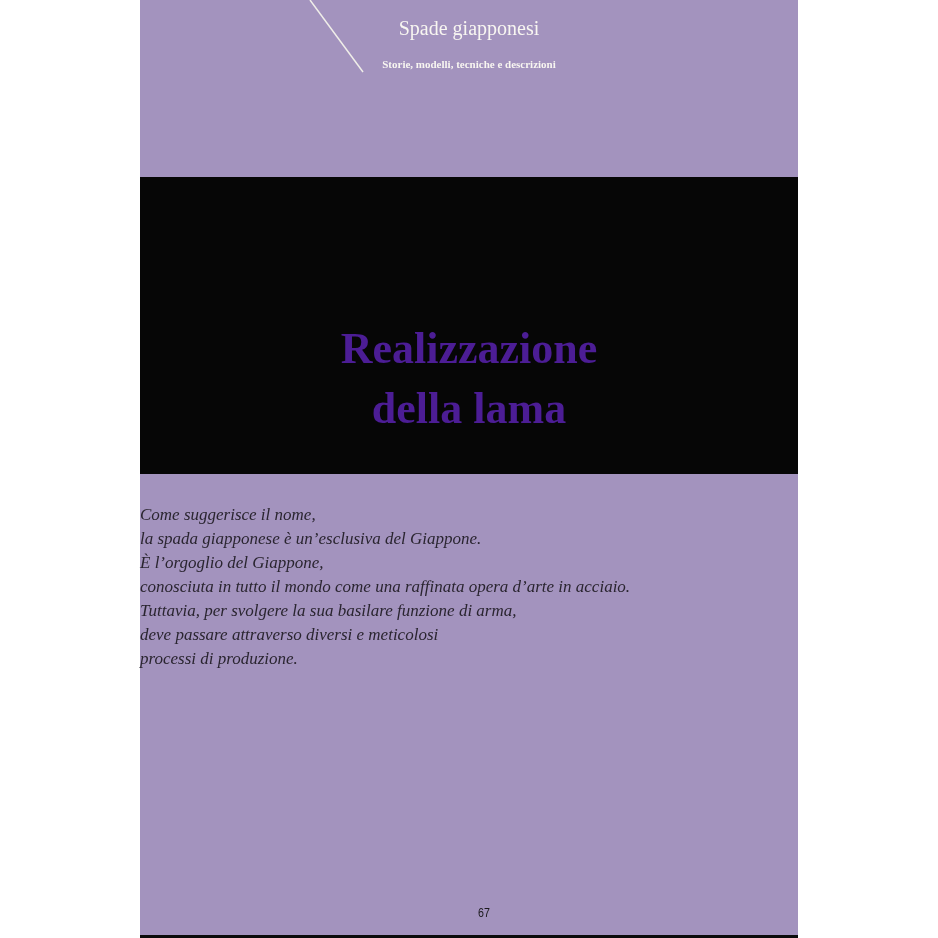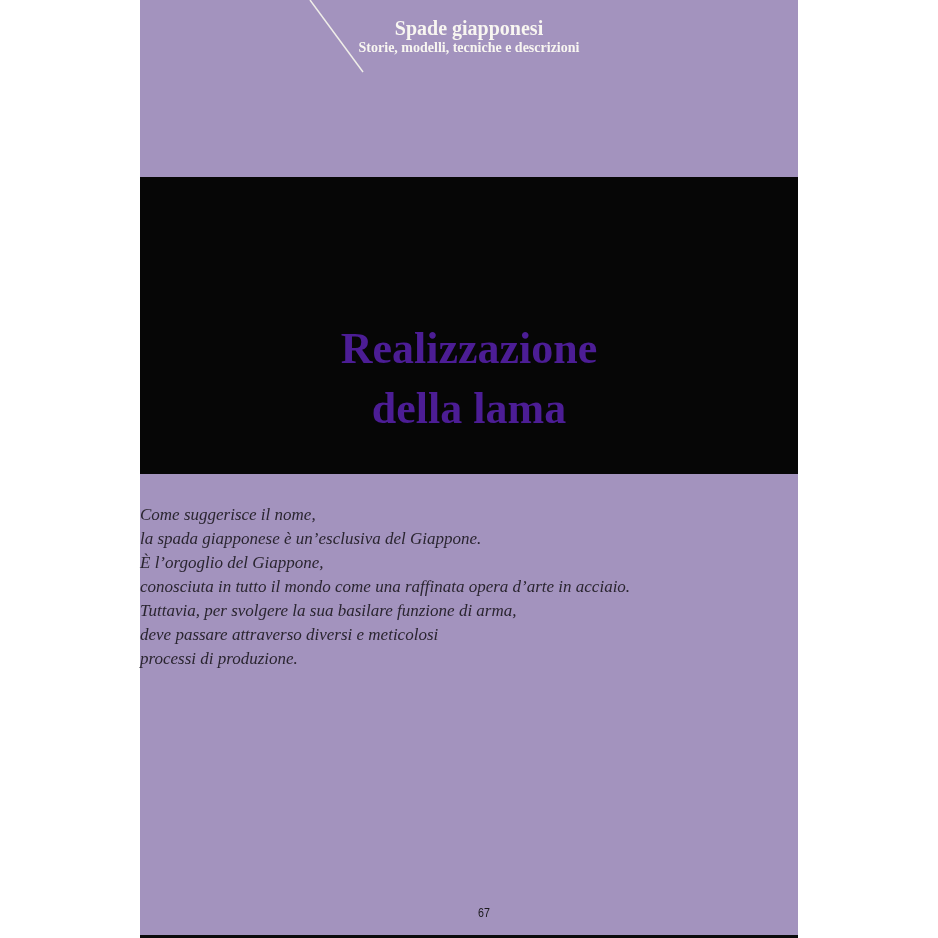--- a/index.html
+++ b/index.html
@@ -31,26 +31,27 @@
     top: 17px;
     left: 0;
     right: 0;
     text-align: center;
     color: #f8f6f1;
     z-index: 2;
   }
   .page-header .hdr-title {
     font-size: 20px;
     line-height: 22px;
-    font-weight: bold;
+    font-weight: normal;
   }
   .page-header .hdr-subtitle {
-    font-size: 14px;
+    font-size: 11px;
     line-height: 18px;
     font-weight: bold;
+    margin-top: 16px;
   }
   .banner {
     position: absolute;
     left: 0;
     top: 177px;
     width: 658px;
     height: 297px;
     background: #060606;
   }
   .banner-title {

